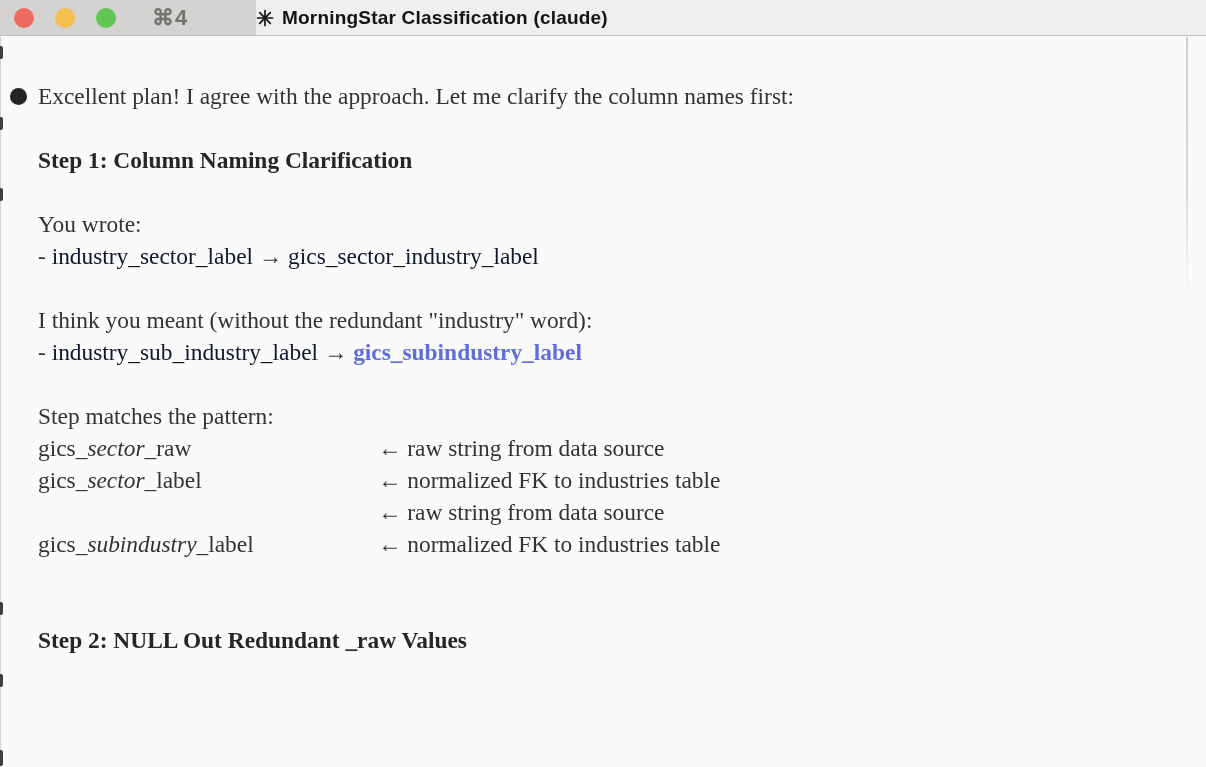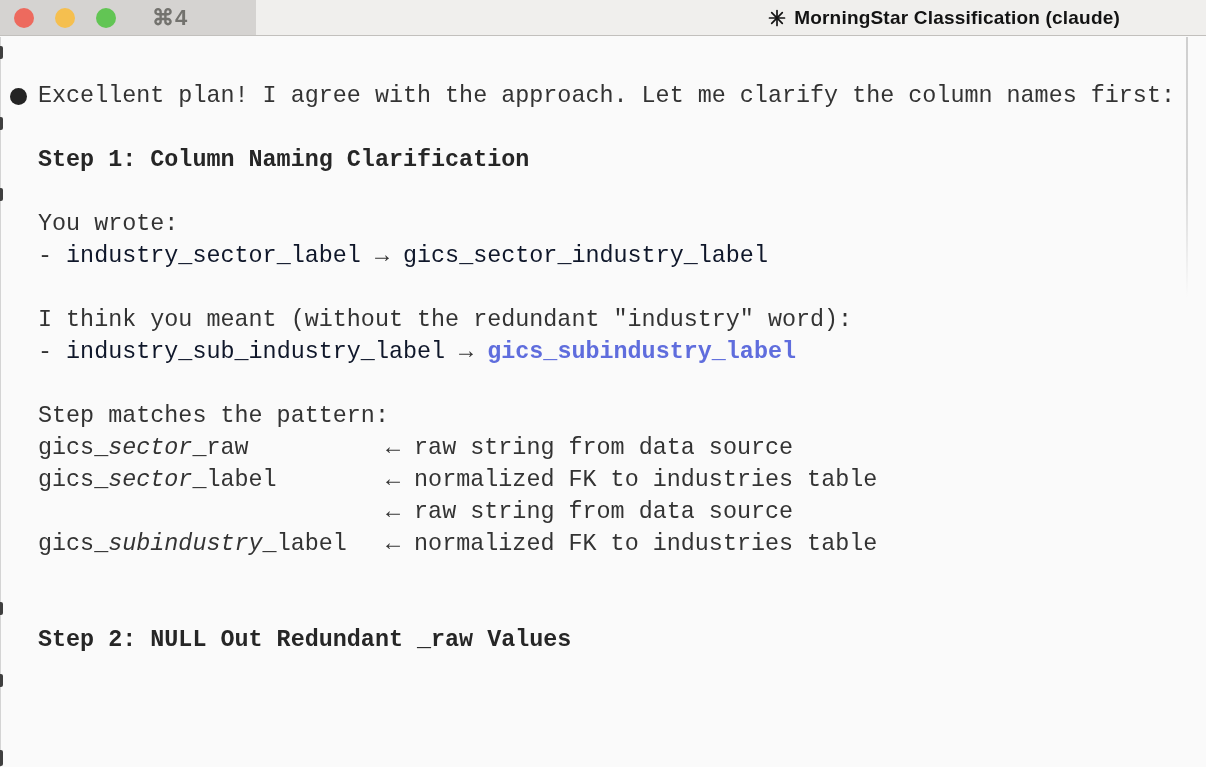--- a/index.html
+++ b/index.html
@@ -19,50 +19,50 @@
     position:relative; display:flex; align-items:center;
   }
   .lights { display:flex; gap:21px; margin-left:14px; }
   .light { width:20px; height:20px; border-radius:50%; border:none; padding:0; cursor:default; }
   .shortcut {
     position:absolute; left:152px; top:50%; transform:translateY(-50%);
     font-size:22px; font-weight:bold; color:#73726e; letter-spacing:1px;
   }
   .titlebar-tab {
     flex:1; background:#f0efed; display:flex; align-items:center;
-    justify-content:flex-end; padding-right:86px;
+    justify-content:flex-start; padding-right:112px;
   }
   .tab-title {
     display:flex; align-items:center; gap:8px;
     font-size:19px; font-weight:600; color:#131313; letter-spacing:.2px;
   }
   .spark { display:inline-block; }
 
   
   .left-border { position:absolute; top:37px; left:0; width:1px; bottom:0; background:#d4d4d4; }
   .edge-tick { position:absolute; left:0; width:3px; height:13px; background:#3f3f3f; border-radius:0 2px 2px 0; }
   .right-fade {
     position:absolute; left:1186px; top:37px; width:2px; height:260px;
     background:linear-gradient(to bottom, #cfcfcf 0%, #d6d6d6 55%, rgba(214,214,214,0) 100%);
   }
 
   
   .content {
     position:absolute; top:37px; left:0; right:0; bottom:0;
     padding:43px 14px 0 38px; color:#333;
-    font-family:Liberation Mono, monospace;
+    font-family:Liberation Serif, serif;
     font-size:23.4px; line-height:32px;
   }
   .line { height:32px; white-space:pre; position:relative; }
   .blank { height:32px; }
   .bold { font-weight:bold; color:#262626; }
   .blue { color:#0f172a; }
   .blue-bold { color:#5f6ddd; font-weight:bold; }
   .em { font-style:italic; }
-  .row-note { position:absolute; left:348px; top:0; white-space:pre; }
+  .row-note { position:absolute; left:340px; top:0; white-space:pre; }
   .bullet {
     position:absolute; left:10px; top:88px;
     width:17px; height:17px; border-radius:50%; background:#242424;
   }
 </style>
 </head>
 <body>
 
 <div class="screen">
 

